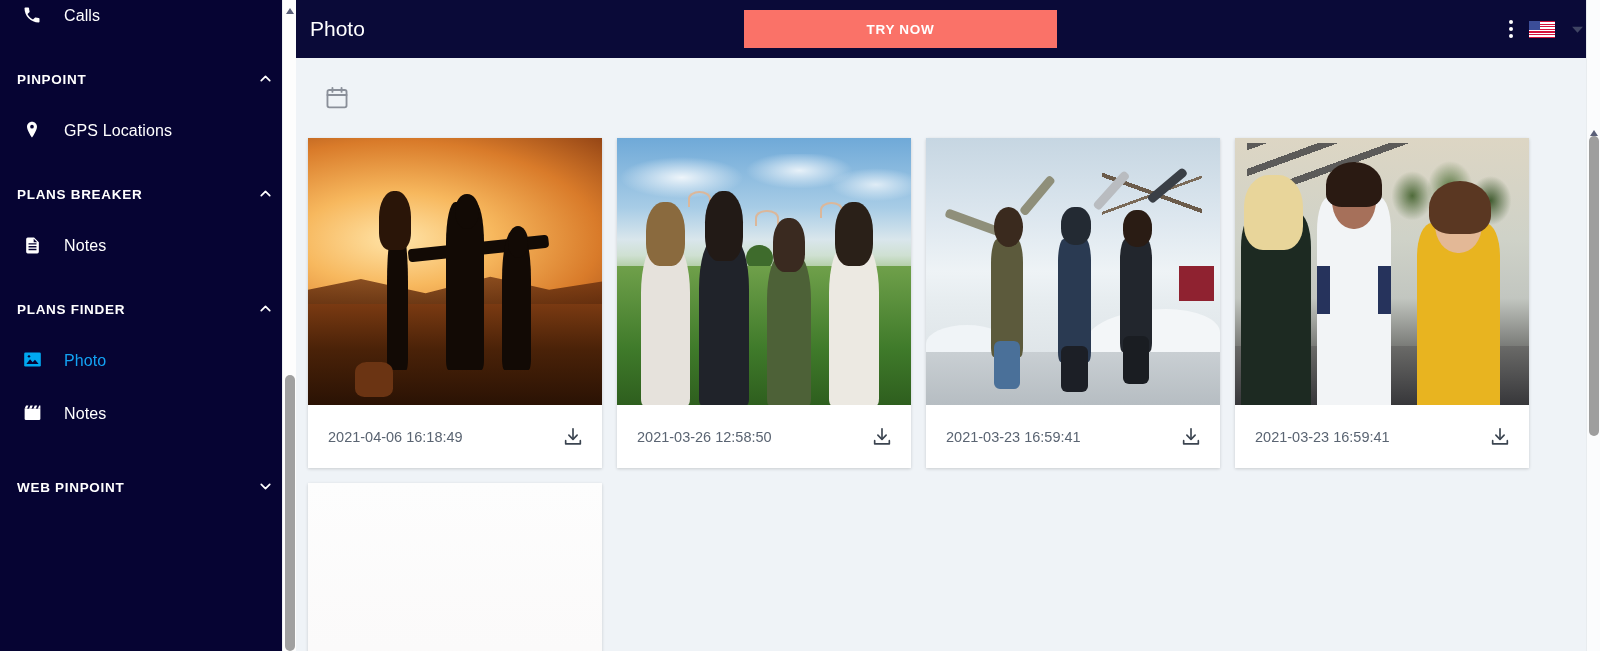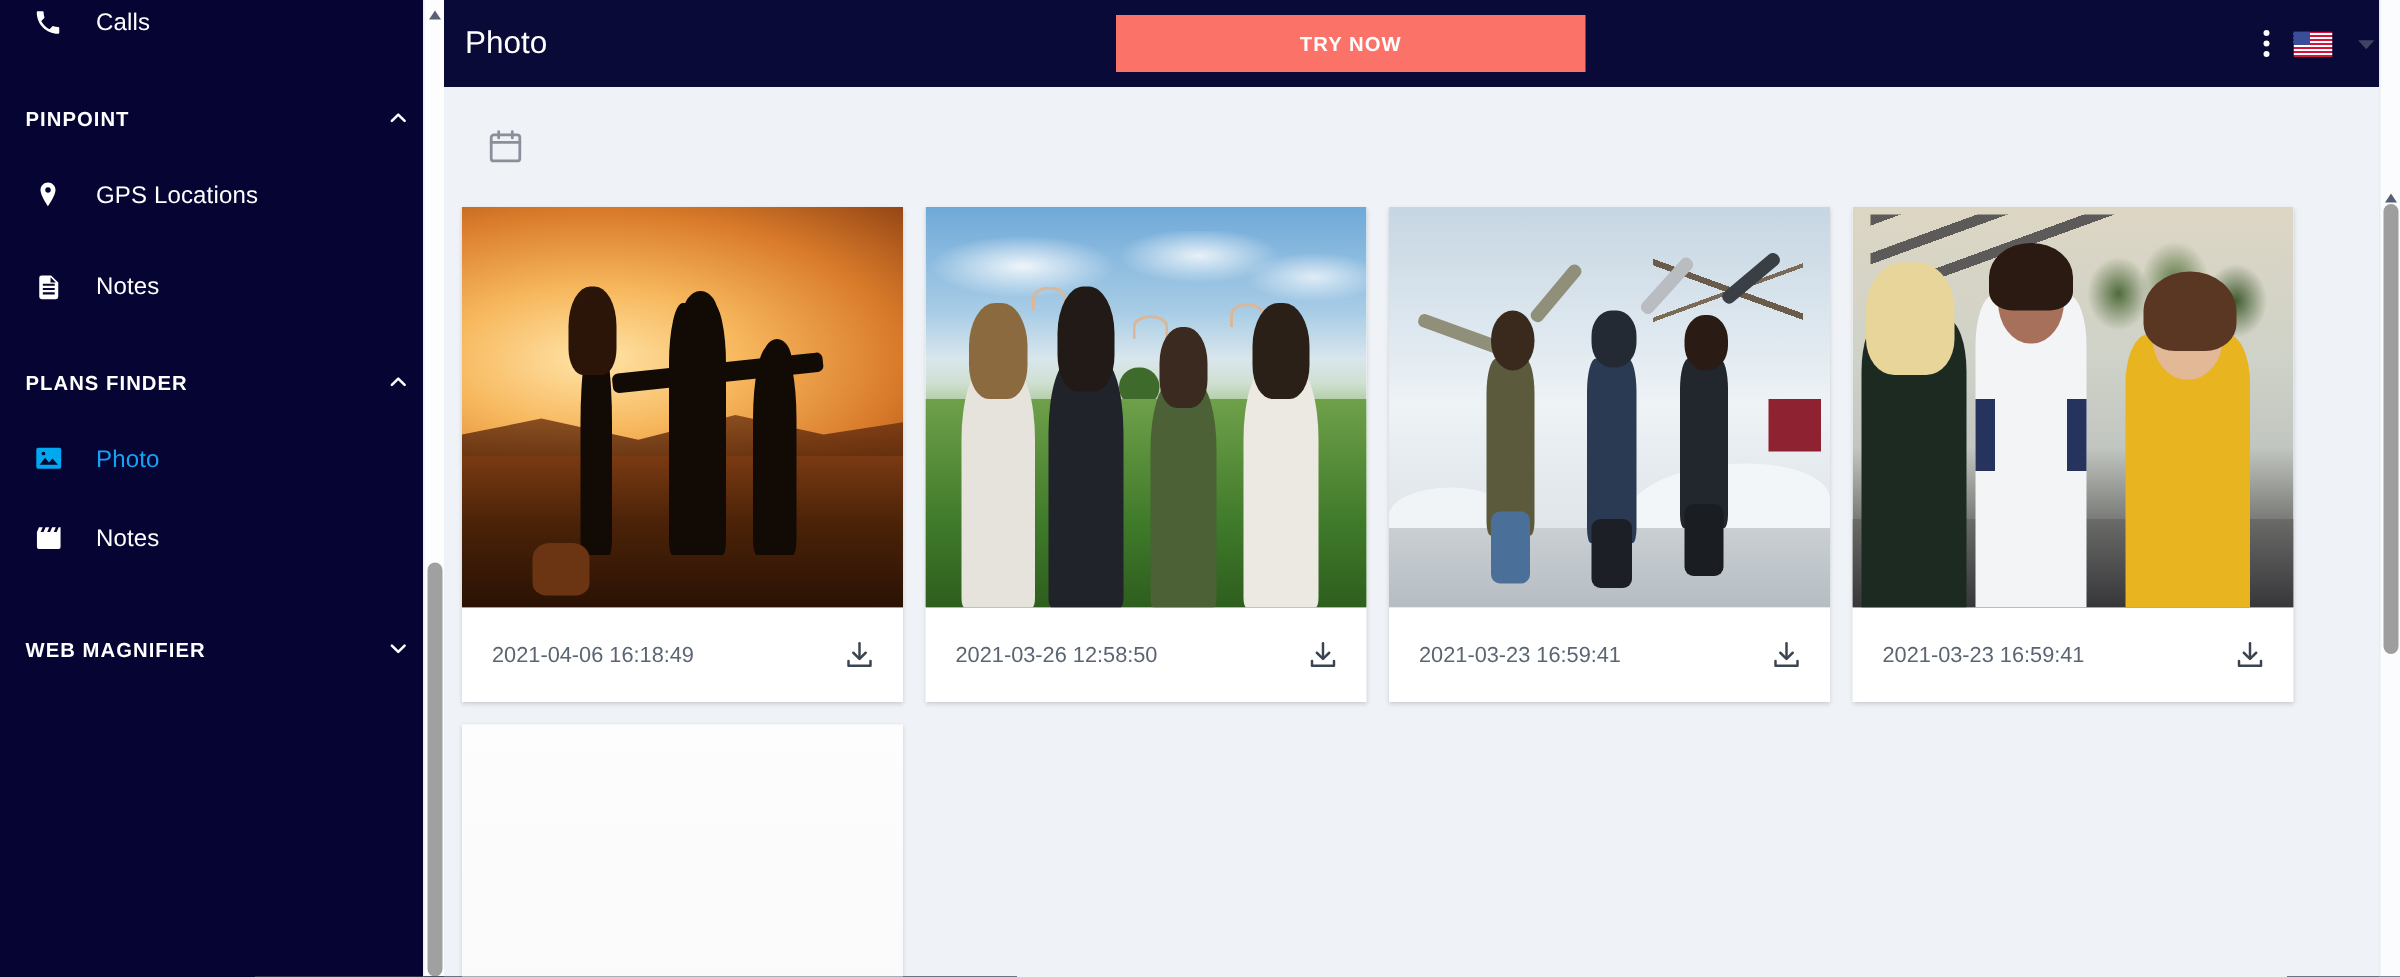--- a/index.html
+++ b/index.html
@@ -312,20 +312,28 @@
         <span class="nav-ico">
           <svg width="20" height="20" viewBox="0 0 24 24" fill="currentColor">
               <path d="M12 2C8.7 2 6 4.7 6 8c0 4.5 6 13 6 13s6-8.5 6-13c0-3.3-2.7-6-6-6zm0 8.2A2.2 2.2 0 1 1 12 5.8a2.2 2.2 0 0 1 0 4.4z"></path>
             </svg>
         </span>
         <span class="nav-label">GPS Locations</span>
       </div>
 
       <div class="spacer-xs"></div>
 
+      <div class="sec-head">
+        <span class="sec-title">PLANS BREAKER</span>
+        <span class="chev">
+          <svg width="17" height="17" viewBox="0 0 24 24" fill="none" stroke="currentColor" stroke-width="2.4" stroke-linecap="round" stroke-linejoin="round">
+              <polyline points="18 15 12 9 6 15"></polyline>
+            </svg>
+        </span>
+      </div>
       <div class="nav-item">
         <span class="nav-ico">
           <svg width="19" height="19" viewBox="0 0 24 24" fill="currentColor">
             <path d="M14 2H6a2 2 0 0 0-2 2v16a2 2 0 0 0 2 2h12a2 2 0 0 0 2-2V8l-6-6zm3 16H7v-1.8h10V18zm0-3.6H7v-1.8h10v1.8zm0-3.6H7V9h10v1.8zM13.5 8V3.5L18 8h-4.5z"></path>
           </svg>
         </span>
         <span class="nav-label">Notes</span>
       </div>
 
       <div class="spacer-xs"></div>
@@ -354,21 +362,21 @@
             <path d="M3 7.6h18V19a1.5 1.5 0 0 1-1.5 1.5h-15A1.5 1.5 0 0 1 3 19V7.6z"></path>
             <path d="M3 7.6 4.6 4h2.8L5.8 7.6H3zm5 0L9.6 4h2.8l-1.6 3.6H8zm5 0L14.6 4h2.8l-1.6 3.6H13zm5 0L19.6 4h1.4v3.6h-3z"></path>
           </svg>
         </span>
         <span class="nav-label">Notes</span>
       </div>
 
       <div class="spacer-sm"></div>
 
       <div class="sec-head">
-        <span class="sec-title">WEB MAGNIFIER</span>
+        <span class="sec-title">WEB PINPOINT</span>
         <span class="chev">
           <svg width="17" height="17" viewBox="0 0 24 24" fill="none" stroke="currentColor" stroke-width="2.4" stroke-linecap="round" stroke-linejoin="round">
               <polyline points="6 9 12 15 18 9"></polyline>
             </svg>
         </span>
       </div>
     </div>
 
     <div class="sb-track">
       <span class="sb-arrow-up">

